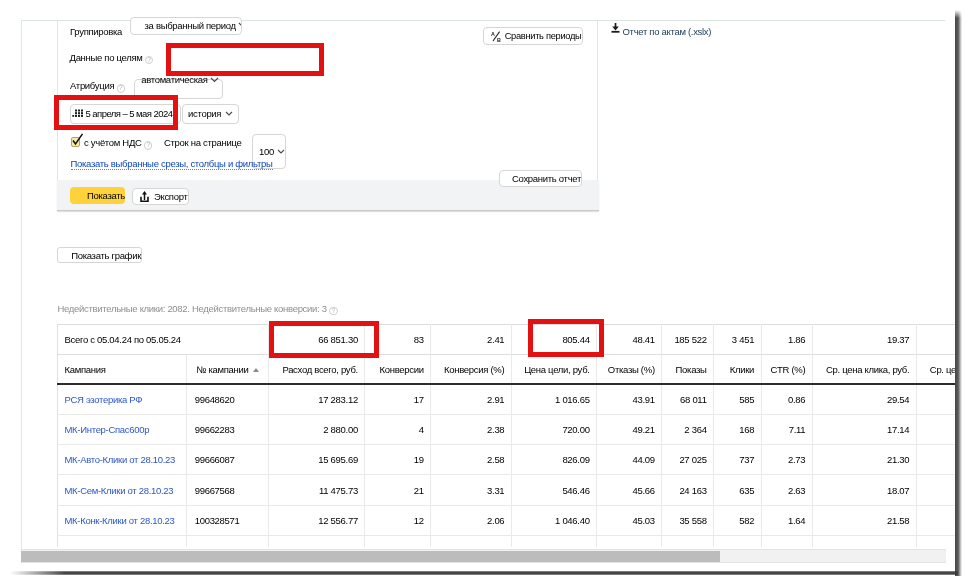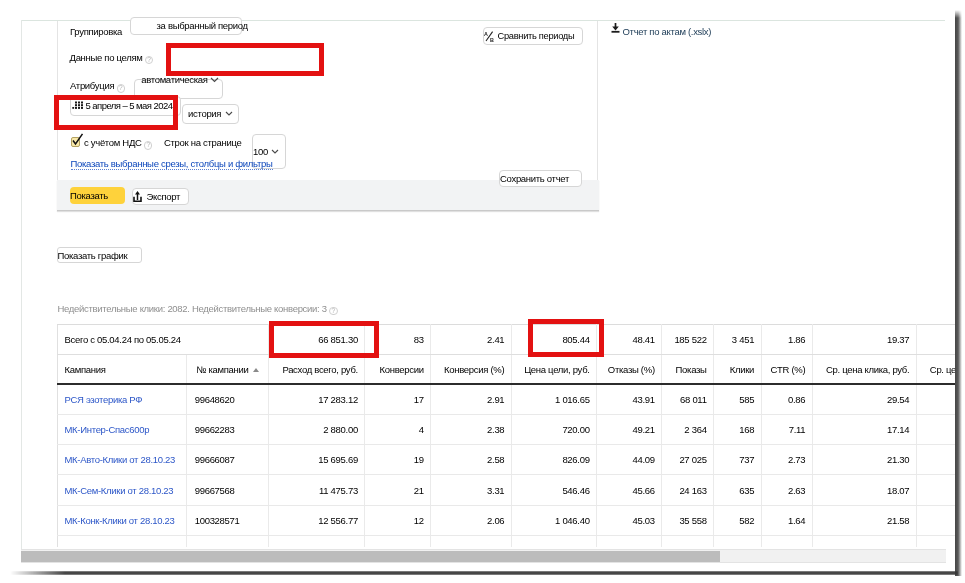--- a/index.html
+++ b/index.html
@@ -1,51 +1,51 @@
 <!DOCTYPE html>
 <html><head><meta charset="utf-8"><style>
 html,body{margin:0;padding:0}
 body{width:965px;height:583px;background:#fff;font-family:"Liberation Sans",sans-serif;overflow:hidden}
 #pg{position:relative;width:965px;height:583px;overflow:hidden}
 .abs{position:absolute}
 .lbl{position:absolute;font-size:9.5px;letter-spacing:-0.3px;color:#000;white-space:nowrap}
-.btn{position:absolute;box-sizing:border-box;background:#fff;border:1px solid #d6d6d6;border-radius:4px;font-size:9.5px;letter-spacing:-0.3px;color:#000;white-space:nowrap;display:flex;align-items:center;justify-content:flex-start}
+.btn{position:absolute;box-sizing:border-box;background:#fff;border:1px solid #d6d6d6;border-radius:4px;font-size:9.5px;letter-spacing:-0.3px;color:#000;white-space:nowrap;display:flex;align-items:center;justify-content:flex-end}
 .q{display:inline-block;box-sizing:border-box;width:8.5px;height:8.5px;border:1px solid #d0d0d0;border-radius:50%;color:#b2b2b2;font-size:6.5px;line-height:6.8px;text-align:center;letter-spacing:0;vertical-align:-1px}
 .rb{position:absolute;box-sizing:border-box;border:5px solid #e31111;z-index:50}
 .chev{margin-left:5px}
 table{border-collapse:collapse;table-layout:fixed}
 td,th{box-sizing:border-box;overflow:hidden;white-space:nowrap;font-weight:normal}
 </style></head>
 <body>
 <div id="pg">
 
 <div class="abs" style="left:21px;top:20px;width:924px;height:1px;background:#dbe5df"></div>
 <div class="abs" style="left:21px;top:20px;width:1px;height:529px;background:#e3e7e5"></div>
 
 <div class="abs" style="left:56.5px;top:21px;width:541.5px;height:189.5px;border-left:1px solid #e4e4e4;border-right:1px solid #e4e4e4;box-sizing:border-box;background:#fff"></div>
 <div class="abs" style="left:56.5px;top:179.5px;width:542px;height:31px;background:#f2f3f4;border-bottom:1px solid #c9c9c9;box-sizing:border-box;box-shadow:0 1px 1px rgba(0,0,0,.12)"></div>
 
 <div class="lbl" style="left:70px;top:26px">Группировка</div>
-<div class="btn" style="left:129.5px;top:17px;width:112px;height:18.2px;justify-content:flex-start;padding-left:26px;padding-bottom:2px">за выбранный период<svg class="chev" width="9" height="6" style="margin-left:2.5px">
+<div class="btn" style="left:129.5px;top:17px;width:112px;height:18.2px;justify-content:flex-start;padding-left:14px;padding-bottom:2px">за выбранный период<svg class="chev" width="9" height="6" style="margin-left:2.5px">
         <polyline points="1,1 4.5,4.5 8,1" fill="none" stroke="#4a4a4a" stroke-width="1.2"></polyline>
       </svg></div>
 <div class="btn" style="left:482.5px;top:27.3px;width:100px;height:18px;font-size:9.3px"><svg width="11" height="11" style="margin-right:3px" viewBox="0 0 11 11">
         <line x1="2" y1="10" x2="8.6" y2="0.6" stroke="#222" stroke-width="1.1"></line>
         <text x="0" y="4.8" font-size="5.4" font-weight="bold" fill="#222" font-family="Liberation Sans">A</text>
         <text x="6" y="11" font-size="5.4" font-weight="bold" fill="#222" font-family="Liberation Sans">B</text>
       </svg>Сравнить периоды</div>
 
 <div class="lbl" style="left:69.5px;top:51.5px">Данные по целям <span class="q">?</span></div>
 
 <div class="lbl" style="left:70px;top:80px">Атрибуция <span class="q">?</span></div>
 <div class="btn" style="left:133.7px;top:78.5px;width:89.5px;height:15.8px;justify-content:flex-start;padding-left:6.5px;padding-bottom:18px">автоматическая<svg class="chev" width="9" height="6" style="margin-left:2px">
         <polyline points="1,1 4.5,4.5 8,1" fill="none" stroke="#4a4a4a" stroke-width="1.2"></polyline>
       </svg></div>
 
-<div class="btn" style="left:69.5px;top:96px;width:111.5px;height:19.5px;justify-content:flex-start;padding-left:1.5px">
+<div class="btn" style="left:69.5px;top:104px;width:111.5px;height:19.5px;justify-content:flex-start;padding-left:1.5px">
 <svg width="11" height="9" style="margin-right:2.5px">
         <g fill="#1a1a1a">
 <rect x="3" y="0.5" width="2" height="2"></rect>
           <rect x="6" y="0.5" width="2" height="2"></rect>
           <rect x="9" y="0.5" width="2" height="2"></rect>
 <rect x="3" y="3.2" width="2" height="2"></rect>
           <rect x="6" y="3.2" width="2" height="2"></rect>
           <rect x="9" y="3.2" width="2" height="2"></rect>
 <rect x="0.3" y="6" width="1.8" height="1.8"></rect>
           <rect x="3" y="5.9" width="2" height="2"></rect>

